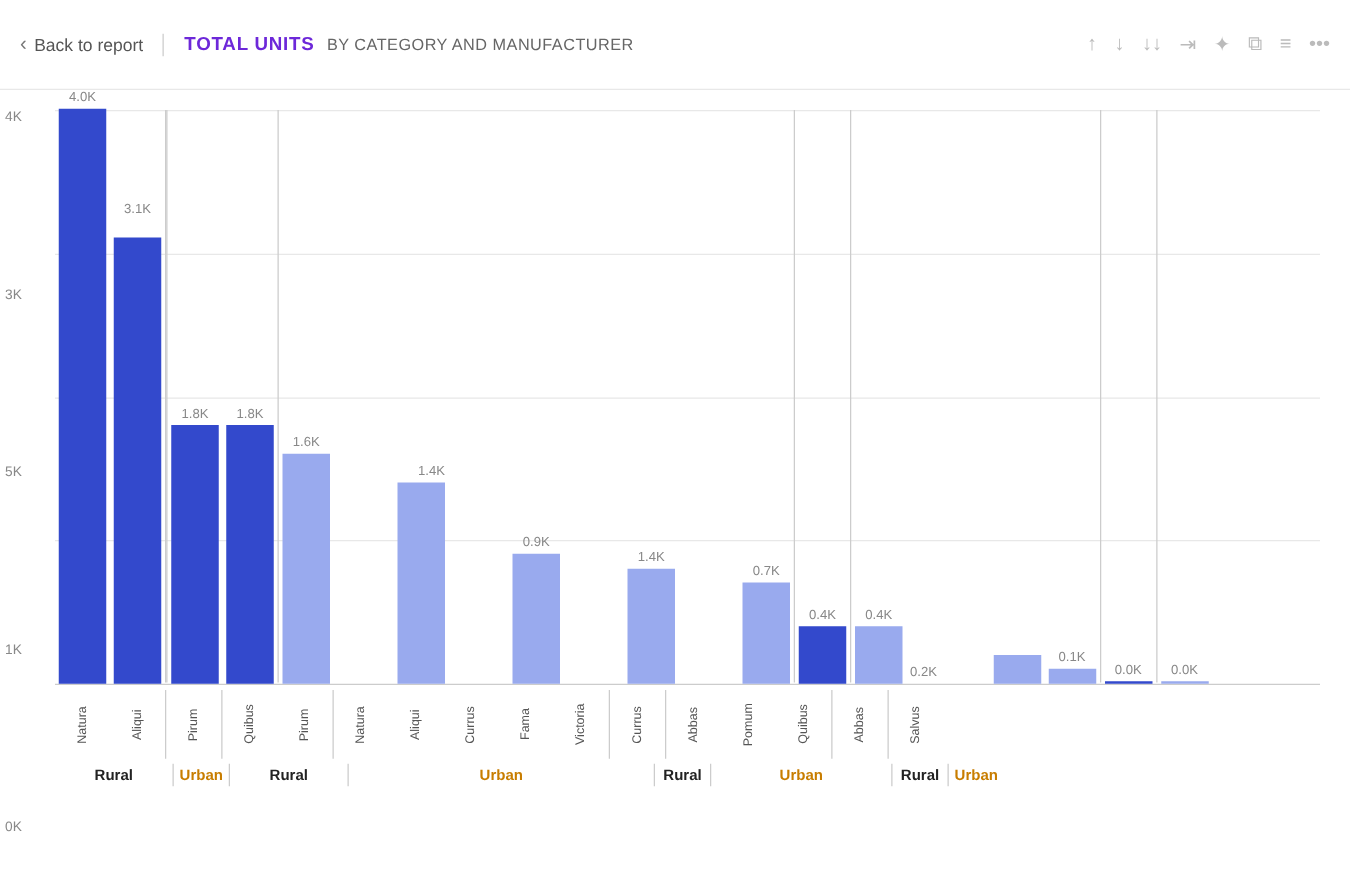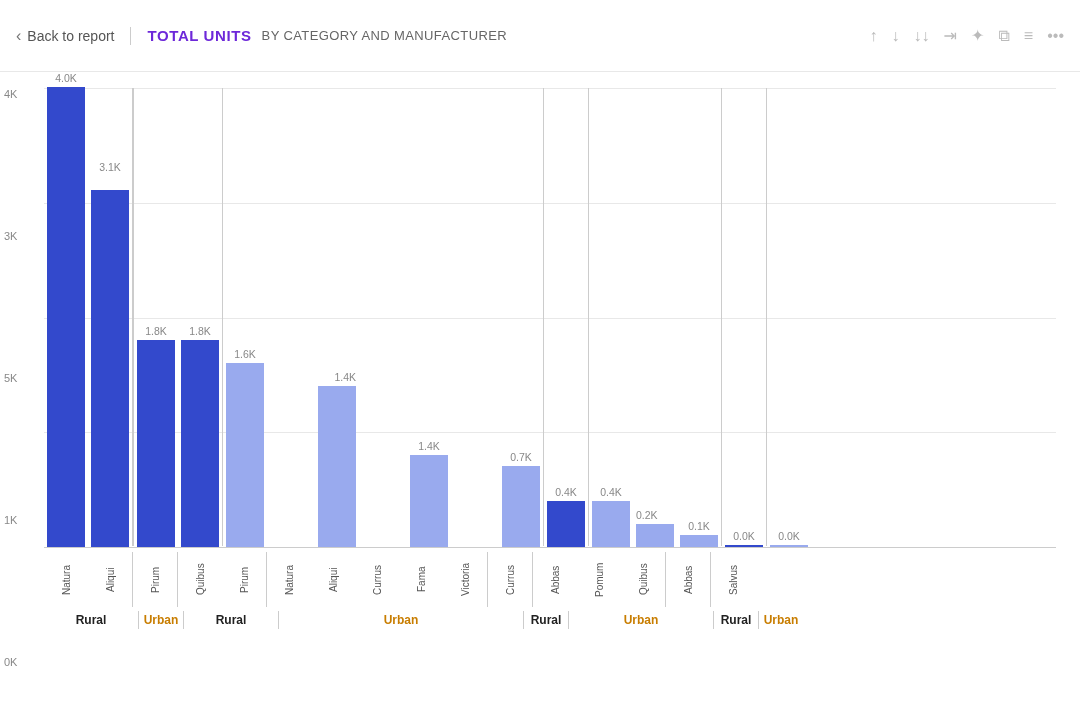--- a/index.html
+++ b/index.html
@@ -203,20 +203,24 @@
             <div style="display: flex; align-items: flex-end; gap: 48px;">
               <div style="display: flex; flex-direction: column; align-items: center; margin: 0px 3px;">
                 <div style="font-size: 10.5px; color: rgb(136, 136, 136); margin-bottom: 3px; white-space: nowrap;">1.6K</div>
                 <div style="width: 38px; height: 184px; background-color: rgb(153, 170, 238);"></div>
               </div>
               <div style="display: flex; flex-direction: column; align-items: flex-end; margin: 0px 3px;">
                 <div style="font-size: 10.5px; color: rgb(136, 136, 136); margin-bottom: 3px; white-space: nowrap;">1.4K</div>
                 <div style="width: 38px; height: 161px; background-color: rgb(153, 170, 238);"></div>
               </div>
               <div style="display: flex; flex-direction: column; align-items: center; margin: 0px 3px;">
+                <div style="font-size: 10.5px; color: rgb(136, 136, 136); margin-bottom: 3px; white-space: nowrap;">0.9K</div>
+                <div style="width: 38px; height: 104px; background-color: rgb(153, 170, 238);"></div>
+              </div>
+              <div style="display: flex; flex-direction: column; align-items: center; margin: 0px 3px;">
                 <div style="font-size: 10.5px; color: rgb(136, 136, 136); margin-bottom: 3px; white-space: nowrap;">1.4K</div>
                 <div style="width: 38px; height: 92px; background-color: rgb(153, 170, 238);"></div>
               </div>
               <div style="display: flex; flex-direction: column; align-items: center; margin: 0px 3px;">
                 <div style="font-size: 10.5px; color: rgb(136, 136, 136); margin-bottom: 3px; white-space: nowrap; text-align: center;">0.7K</div>
                 <div style="width: 38px; height: 81px; background-color: rgb(153, 170, 238);"></div>
               </div>
             </div>
             <div style="width: 1px; background: rgb(204, 204, 204); align-self: stretch; margin-bottom: 1px;"></div>
             <div style="display: flex; align-items: flex-end;">
@@ -224,21 +228,21 @@
                 <div style="font-size: 10.5px; color: rgb(136, 136, 136); margin-bottom: 3px; white-space: nowrap;">0.4K</div>
                 <div style="width: 38px; height: 46px; background-color: rgb(51, 73, 204);"></div>
               </div>
             </div>
             <div style="width: 1px; background: rgb(204, 204, 204); align-self: stretch; margin-bottom: 1px;"></div>
             <div style="display: flex; align-items: flex-end;">
               <div style="display: flex; flex-direction: column; align-items: center; margin: 0px 3px;">
                 <div style="font-size: 10.5px; color: rgb(136, 136, 136); margin-bottom: 3px; white-space: nowrap;">0.4K</div>
                 <div style="width: 38px; height: 46px; background-color: rgb(153, 170, 238);"></div>
               </div>
-              <div style="display: flex; flex-direction: column; align-items: flex-start; margin: 0px 3px;">
+              <div style="display: flex; flex-direction: row; align-items: flex-end; margin: 0px 3px; gap: 45px;">
                 <div style="font-size: 10.5px; color: rgb(136, 136, 136); margin-bottom: 3px; white-space: nowrap;">0.2K</div>
                 <div style="width: 38px; height: 23px; background-color: rgb(153, 170, 238);"></div>
               </div>
               <div style="display: flex; flex-direction: column; align-items: center; margin: 0px 3px;">
                 <div style="font-size: 10.5px; color: rgb(136, 136, 136); margin-bottom: 3px; white-space: nowrap;">0.1K</div>
                 <div style="width: 38px; height: 12px; background-color: rgb(153, 170, 238);"></div>
               </div>
             </div>
             <div style="width: 1px; background: rgb(204, 204, 204); align-self: stretch; margin-bottom: 1px;"></div>
             <div style="display: flex; align-items: flex-end;">

